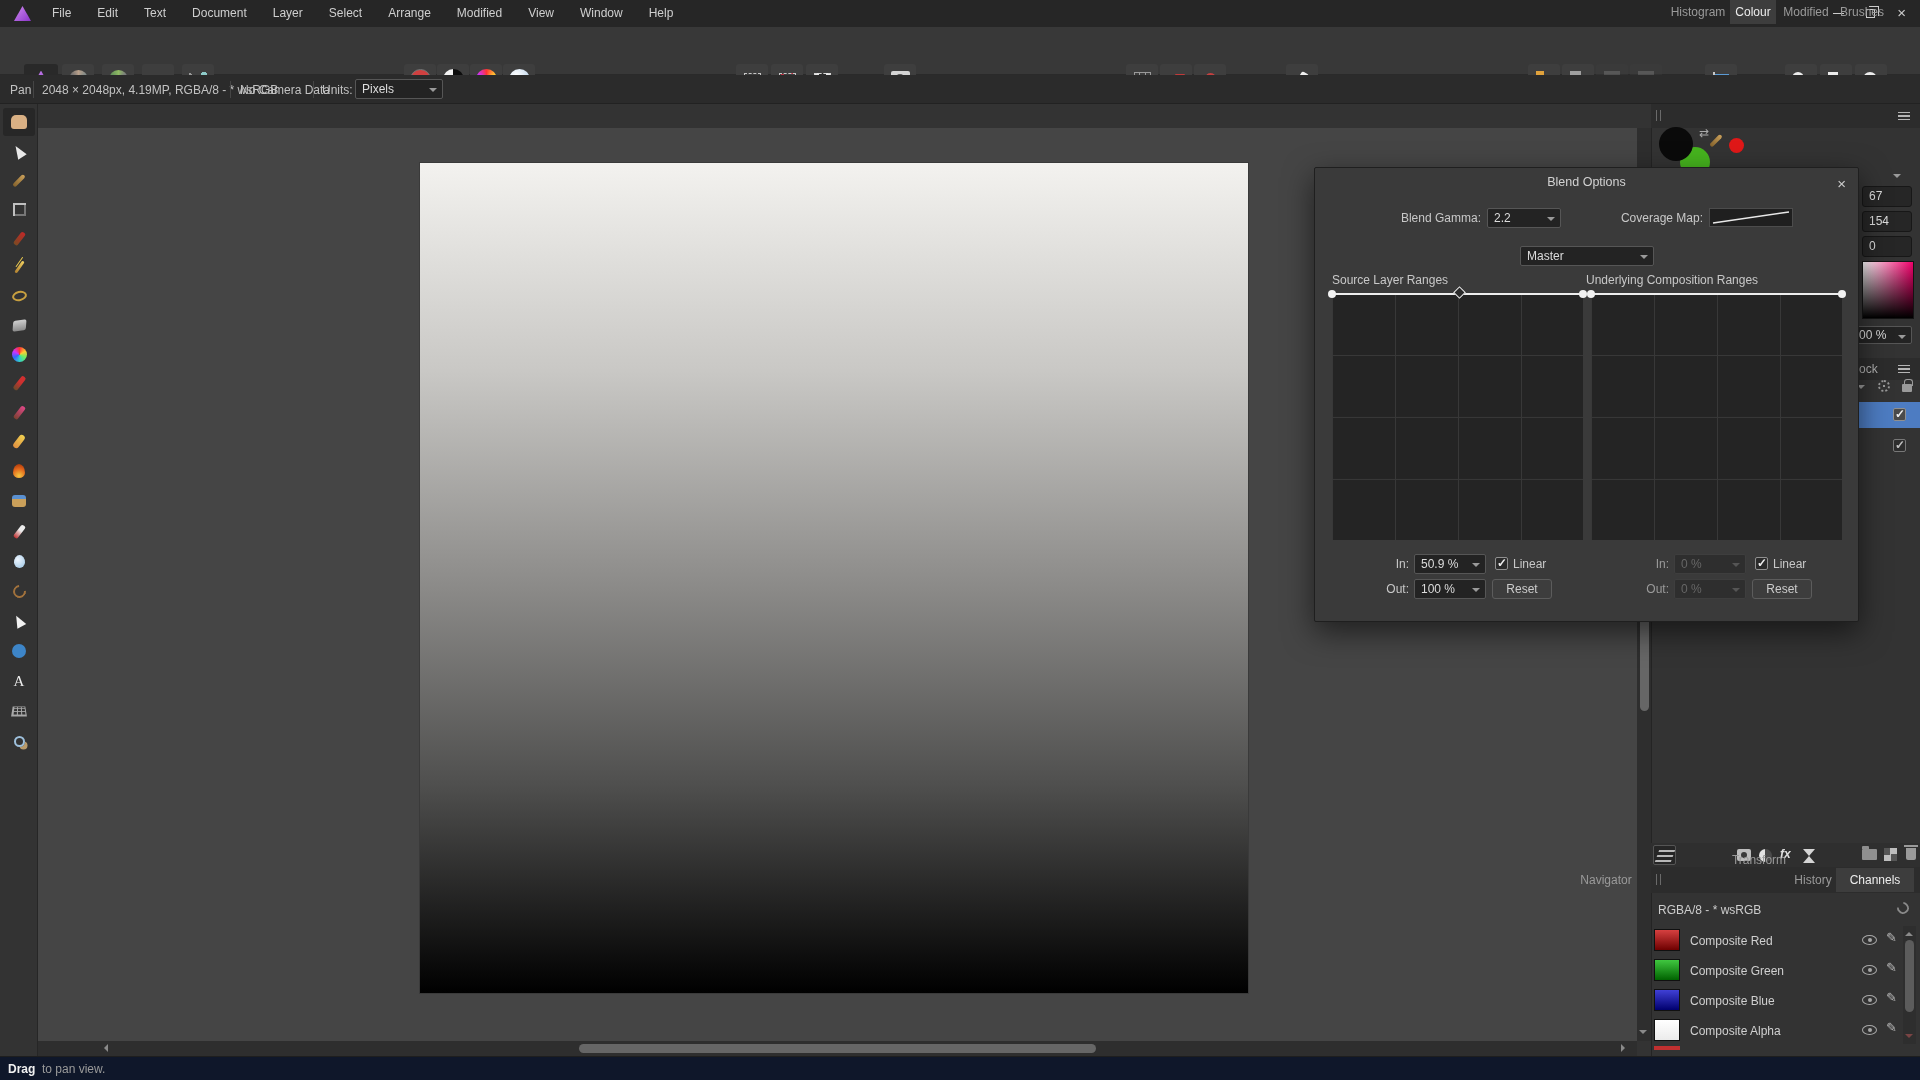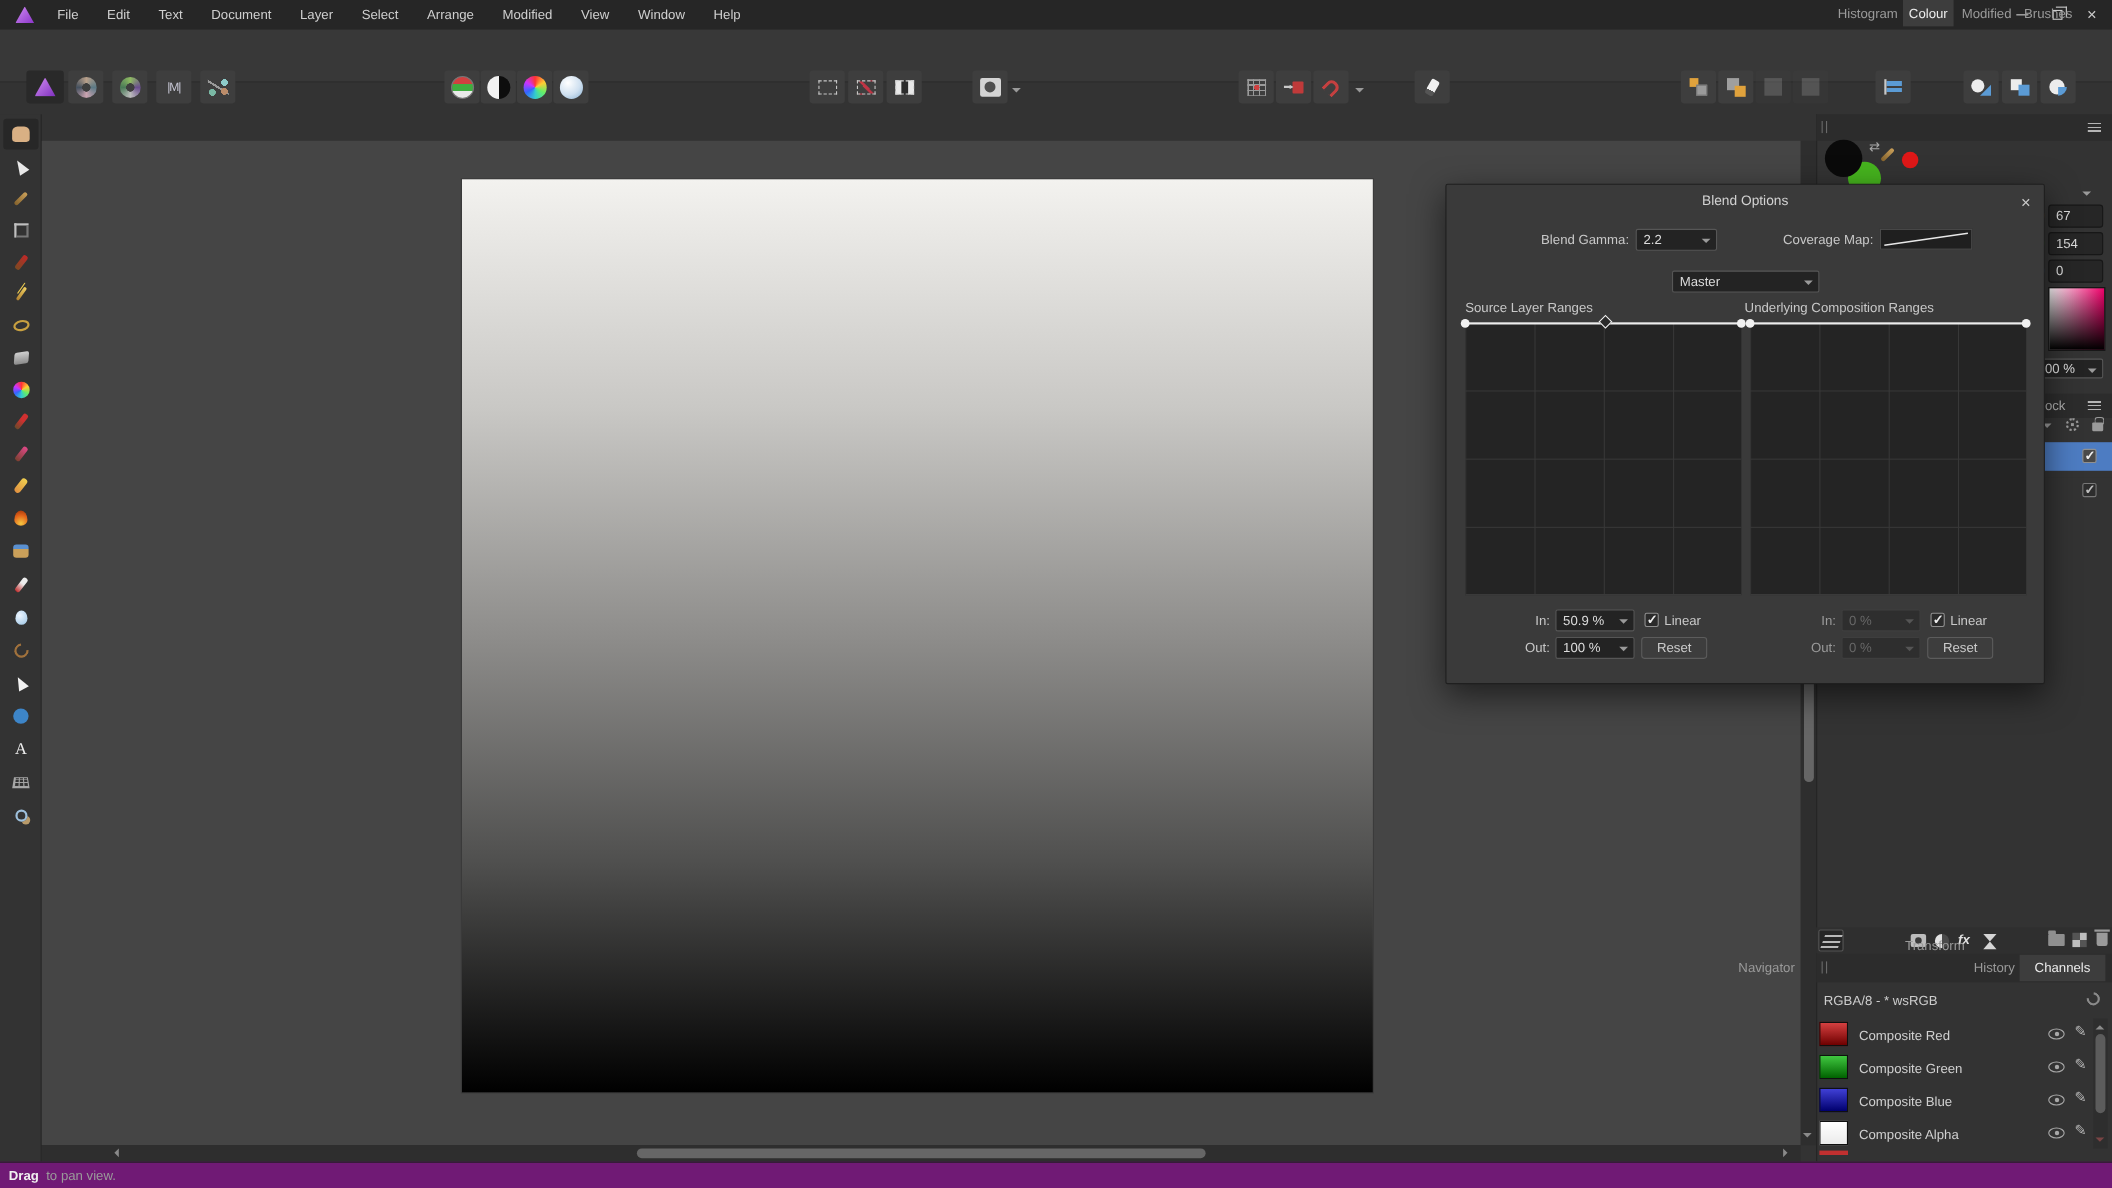--- a/index.html
+++ b/index.html
@@ -180,21 +180,21 @@
   .t-zoom{width:11px;height:11px;border:2px solid #9ec0dc;border-radius:50%;box-shadow:4px 4px 0 -1.5px #b89a6a;}
 
   
   .sb-track{position:absolute;background:#2e2e2e;}
   .sb-thumb{position:absolute;background:#666;border-radius:5px;}
   .arrow-l{width:0;height:0;border:4.5px solid transparent;border-right-color:#8a8a8a;position:absolute;}
   .arrow-r{width:0;height:0;border:4.5px solid transparent;border-left-color:#8a8a8a;position:absolute;}
   .arrow-u{width:0;height:0;border:4.5px solid transparent;border-bottom-color:#8a8a8a;position:absolute;}
   .arrow-d{width:0;height:0;border:4.5px solid transparent;border-top-color:#8a8a8a;position:absolute;}
 
-  .statusbar{left:0;top:1056px;width:1920px;height:24px;background:#701a75;border-top:1px solid #1e1e1e;}
+  .statusbar{left:0;top:1056px;width:1920px;height:24px;background:#0f172a;border-top:1px solid #1e1e1e;}
 </style>
 </head>
 <body>
 
 <div id="app">
 
   <div class="abs menubar">
     <div class="logo"></div>
     <div class="menu-item">File</div>
     <div class="menu-item">Edit</div>
@@ -292,20 +292,30 @@
         <span class="ic-bool1"></span>
       </div>
     <div class="tbtn" style="left:1820px;">
         <span class="ic-bool2"></span>
       </div>
     <div class="tbtn" style="left:1855px;">
         <span class="ic-bool3"></span>
       </div>
   </div>
 
+  <div class="abs contextbar">
+    <div class="ctext" style="left:10px;">Pan</div>
+    <div class="csep" style="left:33px;"></div>
+    <div class="ctext" style="left:42px;">2048 × 2048px, 4.19MP, RGBA/8 - * wsRGB</div>
+    <div class="csep" style="left:230px;"></div>
+    <div class="ctext" style="left:240px;">No Camera Data</div>
+    <div class="csep" style="left:313px;"></div>
+    <div class="ctext" style="left:322px;">Units:</div>
+    <div class="drop" style="left:355px;top:4px;width:88px;">Pixels</div>
+  </div>
 
 
   <div class="abs lefttools">
     <div class="tool sel" style="top:4px;">
         <span class="t-hand"></span>
       </div>
     <div class="tool" style="top:33px;">
         <span class="t-move"></span>
       </div>
     <div class="tool" style="top:62px;">

